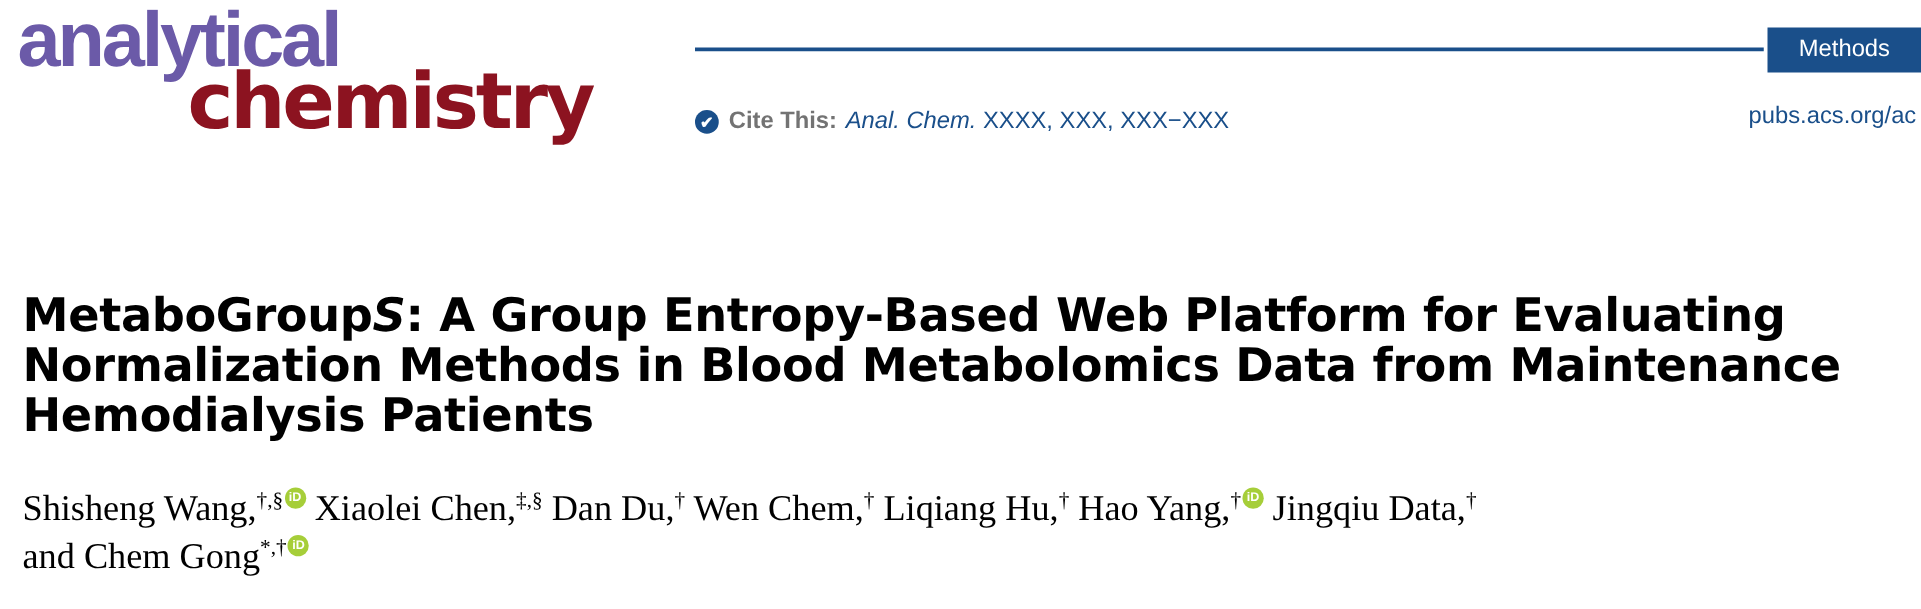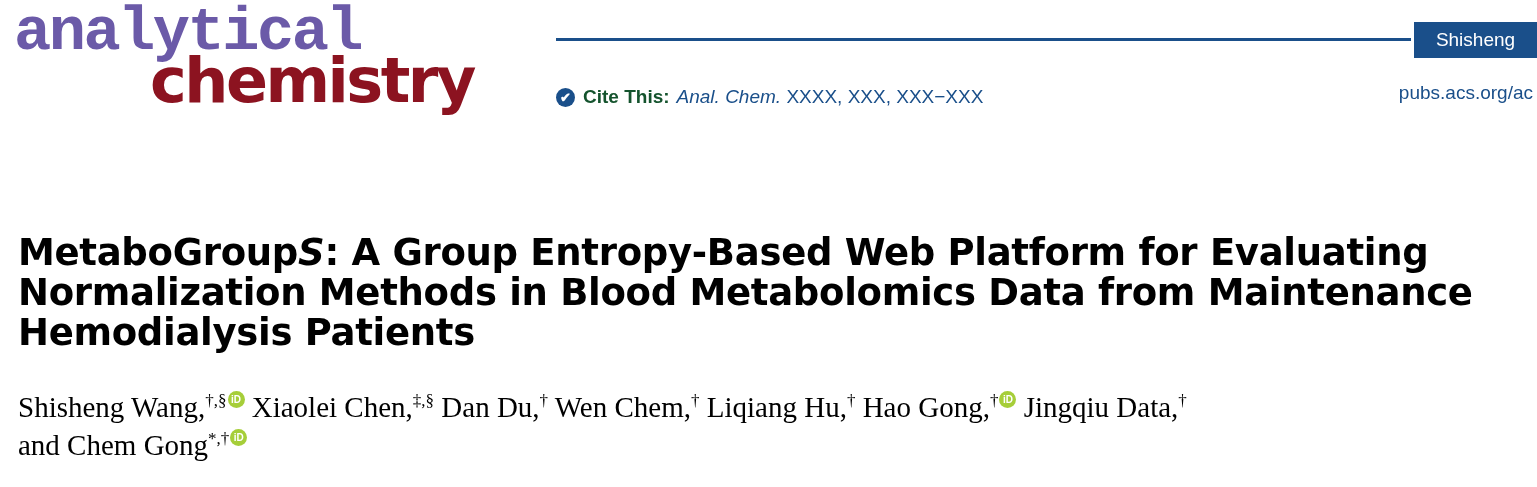--- a/index.html
+++ b/index.html
@@ -29,21 +29,21 @@
     position: absolute;
     left: 14px;
     top: 8px;
     width: 520px;
     height: 110px;
   }
   .journal-logo .word1 {
     position: absolute;
     left: 0px;
     top: -6px;
-    font-family: Liberation Mono, monospace;
+    font-family: Liberation Sans, sans-serif;
     font-weight: bold;
     font-size: 62px;
     letter-spacing: -2.5px;
     color: #6b5aa8;
     line-height: 1;
   }
   .journal-logo .word2 {
     position: absolute;
     left: 108px;
     top: 42px;
@@ -79,21 +79,21 @@
     color: #ffffff;
     font-size: 13px;
     line-height: 19px;
     text-align: center;
     margin-right: 8px;
     flex: 0 0 auto;
     font-weight: bold;
   }
   .cite-this {
     font-weight: bold;
-    color: #14532d;
+    color: #737373;
     font-size: 19px;
     margin-right: 7px;
   }
   .cite-ref {
     color: #1a4f8a;
     font-size: 19px;
   }
   .cite-ref .ital {
     font-style: italic;
     margin-top: 27px;
@@ -190,22 +190,22 @@
   </div>
 
   <div class="cite-rule"></div>
 
   <div class="cite-line">
     <span class="check-icon">✔</span>
     <span class="cite-this">Cite This:</span>
     <span class="cite-ref"><span class="ital">Anal. Chem.</span><span> XXXX, XXX, XXX−XXX</span></span>
   </div>
 
-  <div class="article-tag">Shisheng</div>
+  <div class="article-tag">Methods</div>
 
   <div class="pubs-link">pubs.acs.org/ac</div>
 </div>
 
 <h1 class="title"><span>MetaboGroup</span><span class="ital">S</span><span>: A Group Entropy-Based Web Platform for Evaluating Normalization Methods in Blood Metabolomics Data from Maintenance Hemodialysis Patients</span></h1>
 
 <div class="authors">
-  <span>Shisheng Wang,</span><sup>†,§</sup><span class="orcid"></span><span> Xiaolei Chen,</span><sup>‡,§</sup><span> Dan Du,</span><sup>†</sup><span> Wen Chem,</span><sup>†</sup><span> Liqiang Hu,</span><sup>†</sup><span> Hao Gong,</span><sup>†</sup><span class="orcid"></span><span> Jingqiu Data,</span><sup>†</sup><br><span>and Chem Gong</span><sup>*,†</sup><span class="orcid"></span>
+  <span>Shisheng Wang,</span><sup>†,§</sup><span class="orcid"></span><span> Xiaolei Chen,</span><sup>‡,§</sup><span> Dan Du,</span><sup>†</sup><span> Wen Chem,</span><sup>†</sup><span> Liqiang Hu,</span><sup>†</sup><span> Hao Yang,</span><sup>†</sup><span class="orcid"></span><span> Jingqiu Data,</span><sup>†</sup><br><span>and Chem Gong</span><sup>*,†</sup><span class="orcid"></span>
 </div>
 
 </body></html>

